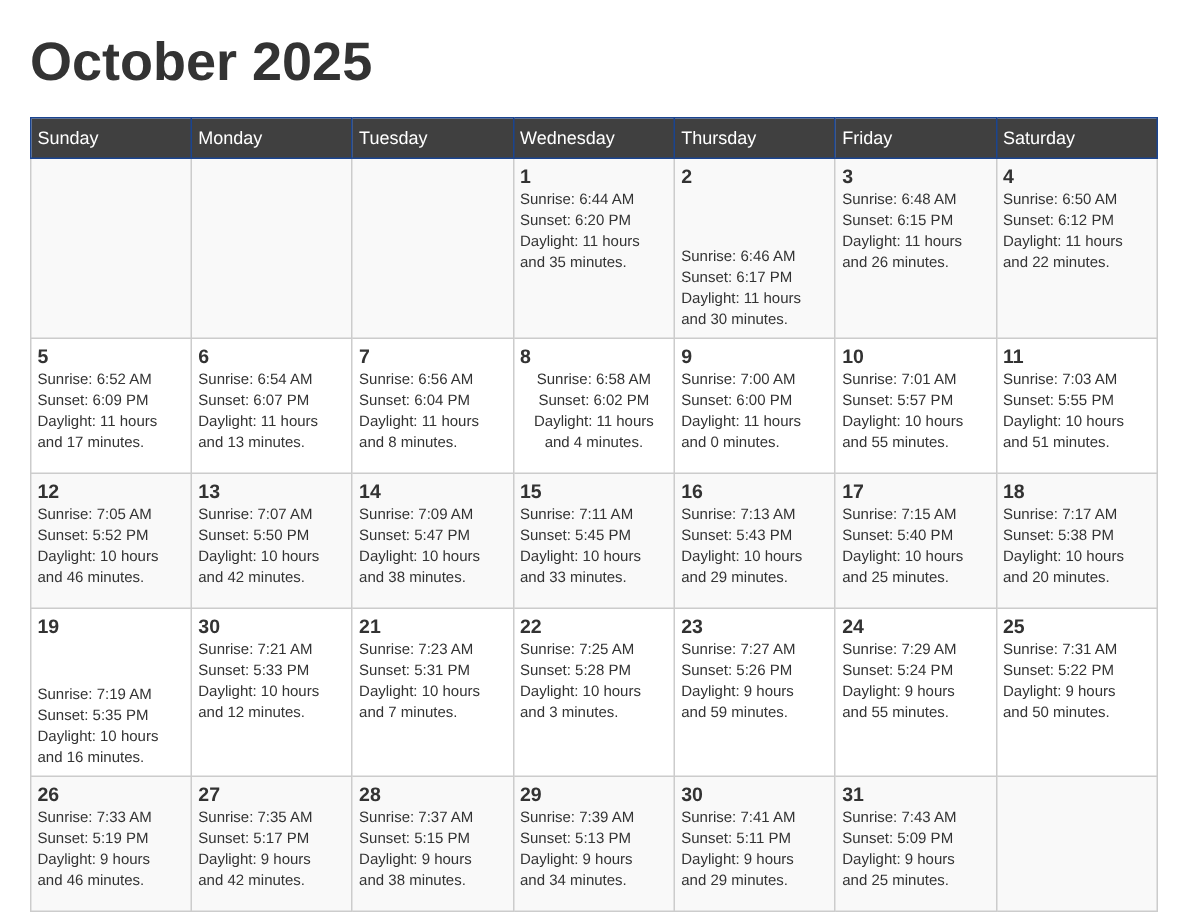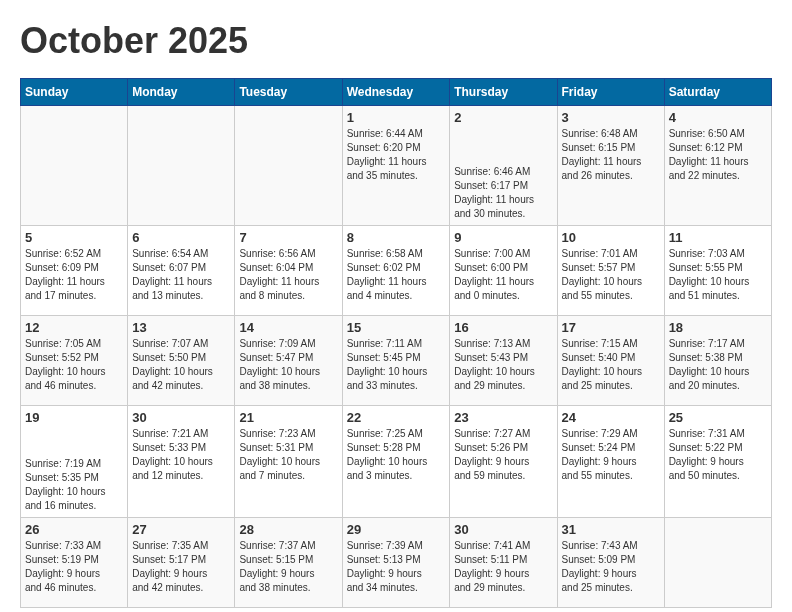--- a/index.html
+++ b/index.html
@@ -51,26 +51,26 @@
     .location {
       font-size: 16px;
       color: #555;
     }
     table {
       width: 100%;
       border-collapse: collapse;
       font-size: 11px;
     }
     thead tr th {
-      background-color: #0369a1;
+      background-color: #404040;
       color: #fff;
       padding: 6px 4px;
       text-align: left;
       font-size: 12px;
-      font-weight: bold;
+      font-weight: normal;
       border: 1px solid #1a4490;
     }
     tbody tr td {
       border: 1px solid #ccc;
       vertical-align: top;
       padding: 4px;
       height: 90px;
       width: 108px;
       background: #fff;
     }
@@ -167,21 +167,21 @@
         </td>
         <td>
           <div class="day-num">7</div>
           <div class="day-info" style="white-space: pre-line;">Sunrise: 6:56 AM
 Sunset: 6:04 PM
 Daylight: 11 hours
 and 8 minutes.</div>
         </td>
         <td>
           <div class="day-num">8</div>
-          <div class="day-info" style="white-space: pre-line;">Sunrise: 6:58 AM
+          <div class="day-info" style="white-space: pre-line; text-align: center;">Sunrise: 6:58 AM
 Sunset: 6:02 PM
 Daylight: 11 hours
 and 4 minutes.</div>
         </td>
         <td>
           <div class="day-num">9</div>
           <div class="day-info" style="white-space: pre-line;">Sunrise: 7:00 AM
 Sunset: 6:00 PM
 Daylight: 11 hours
 and 0 minutes.</div>

